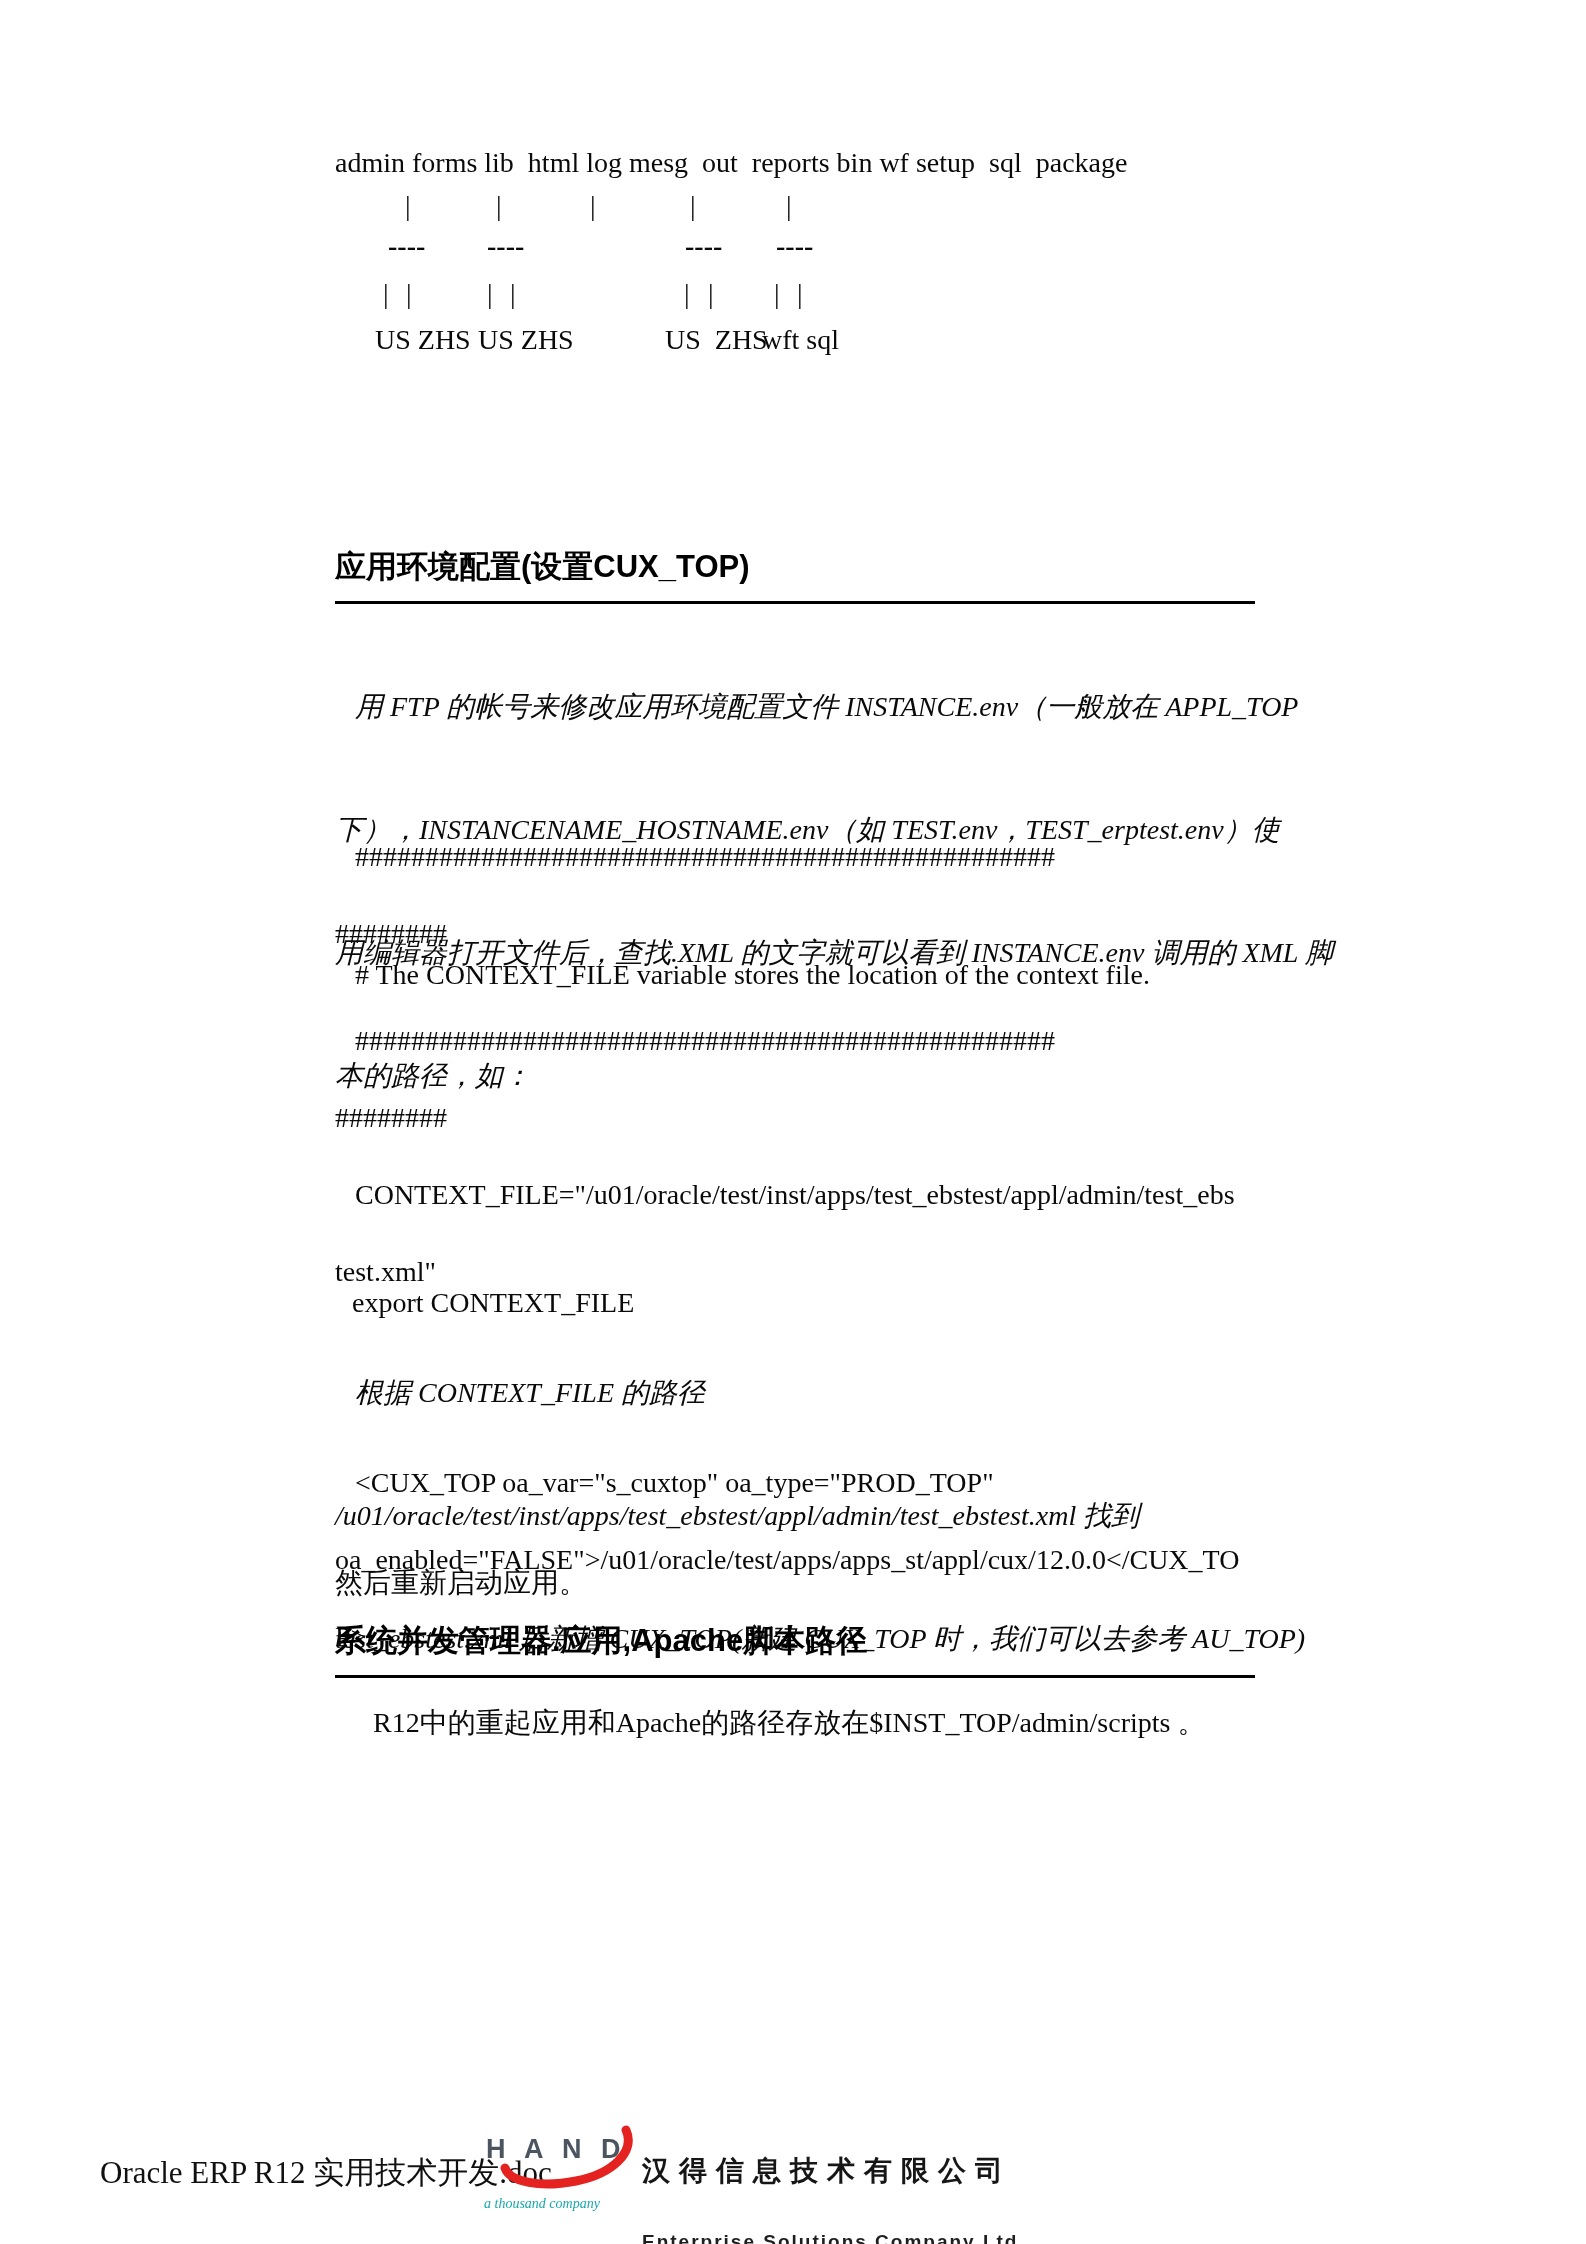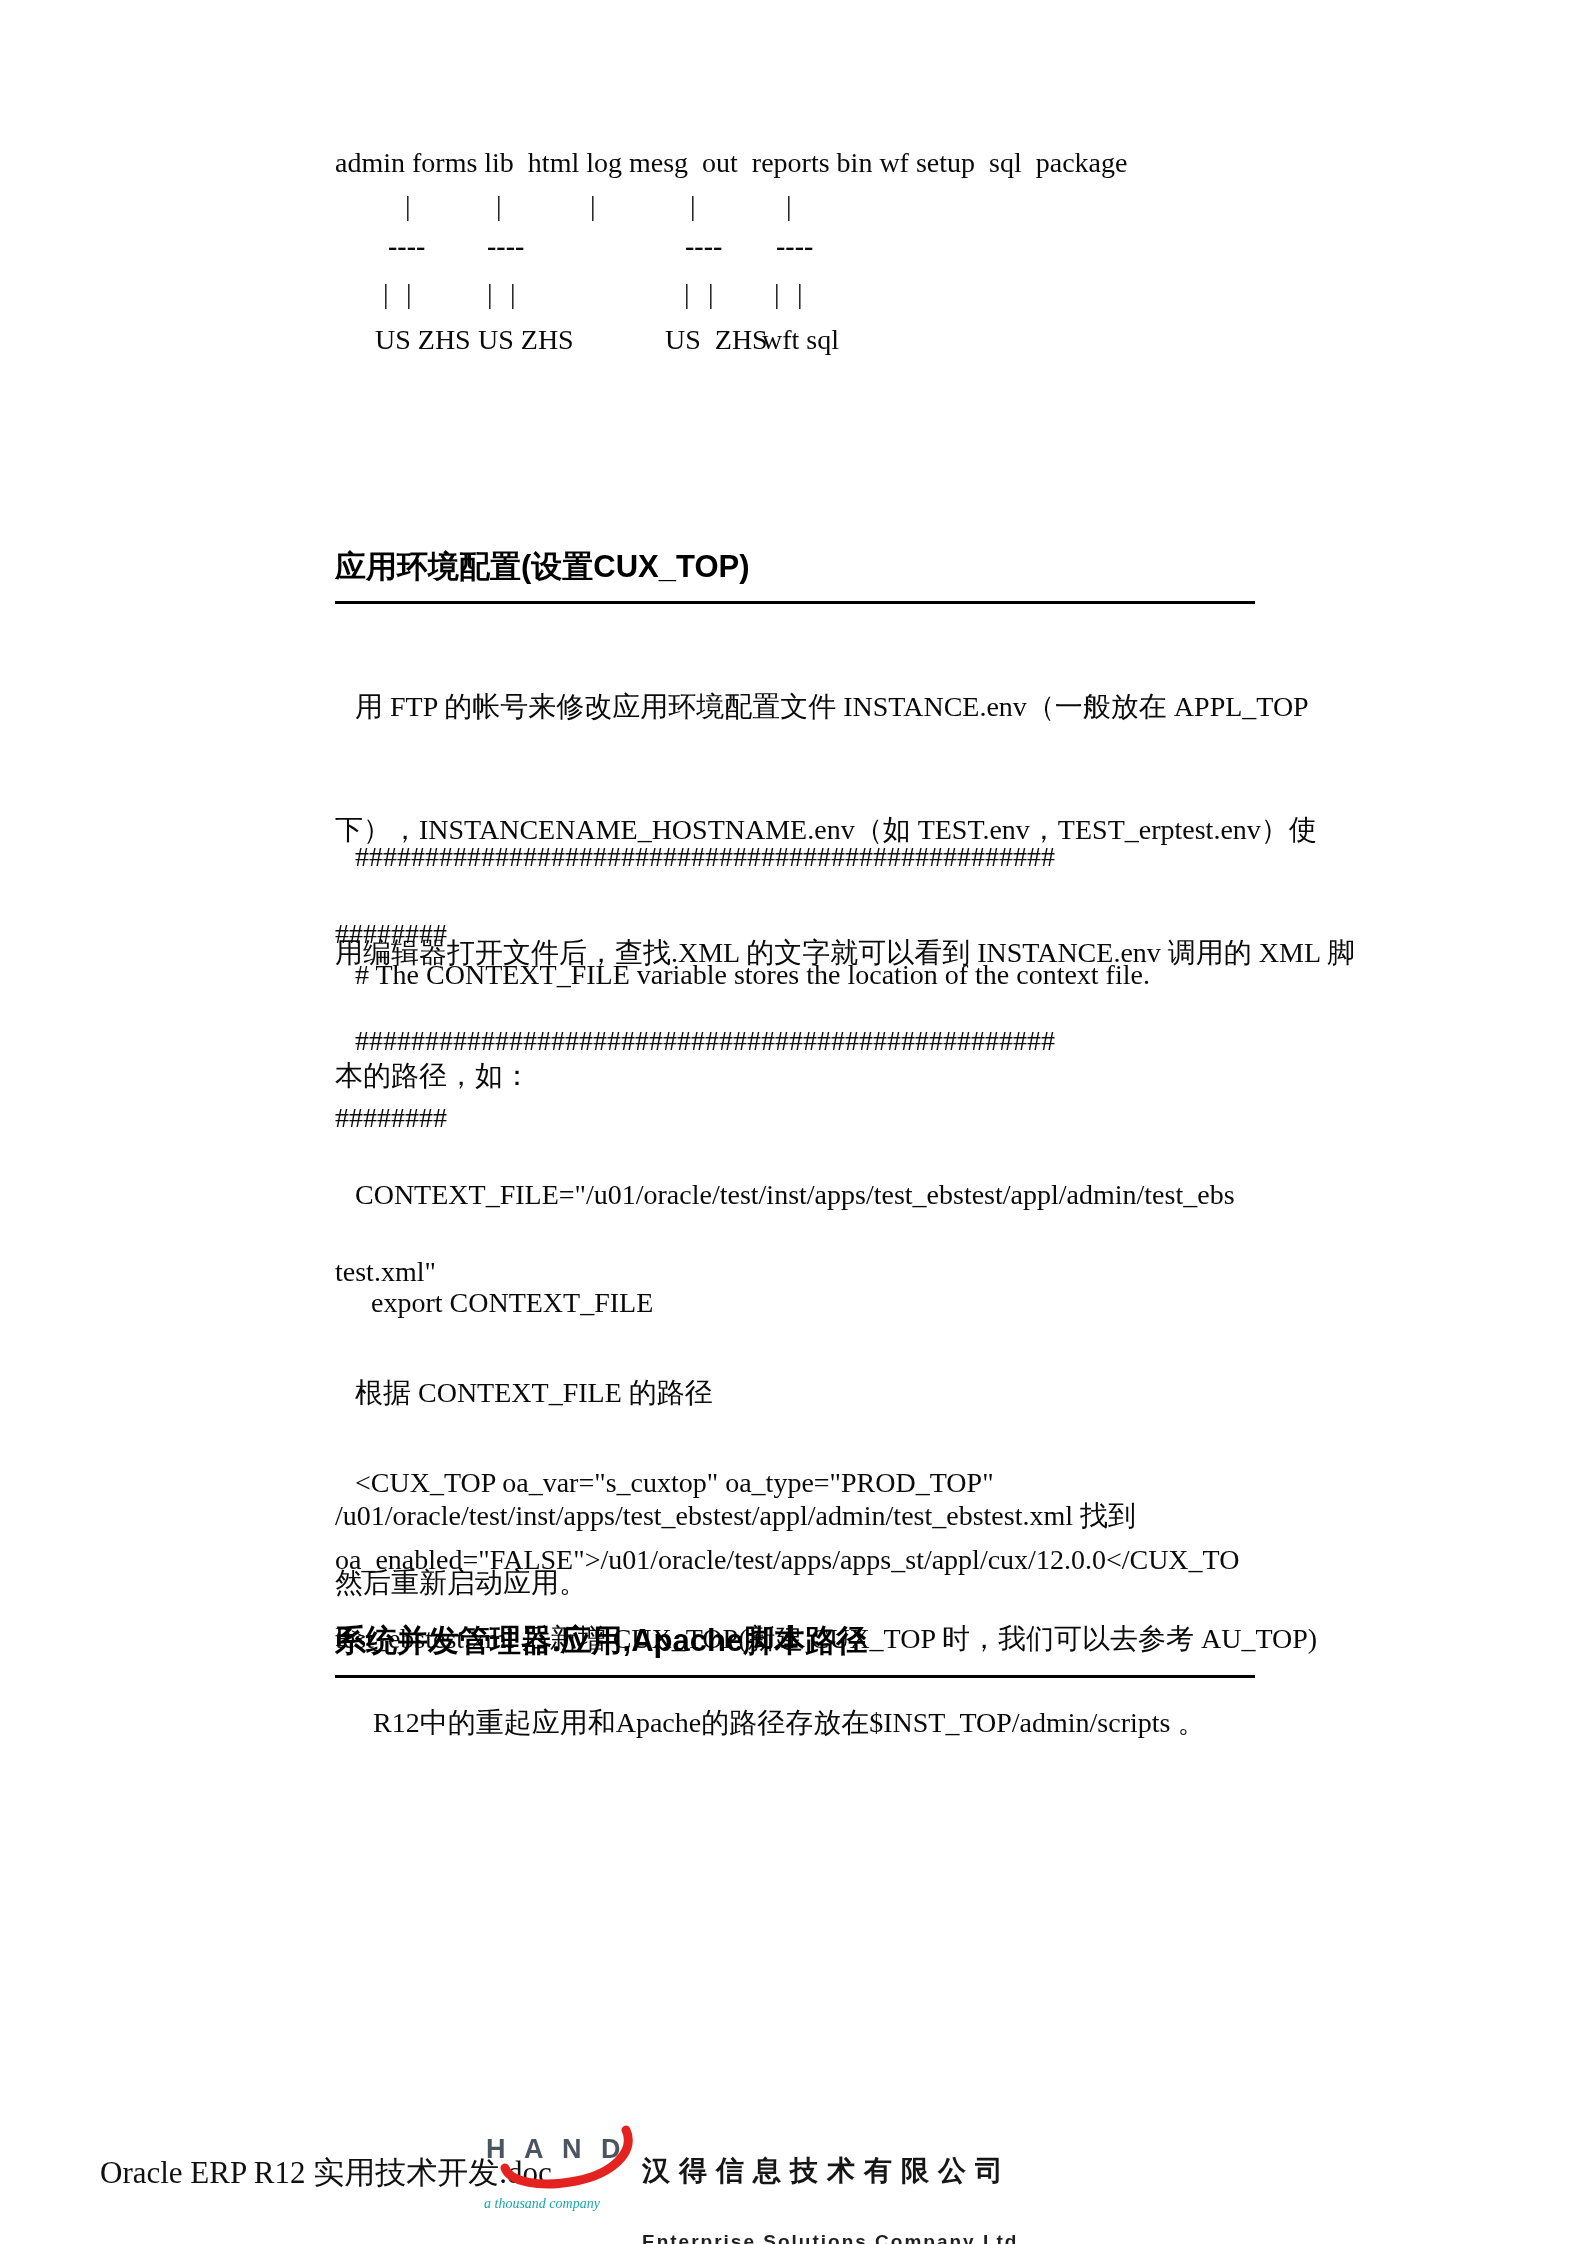--- a/index.html
+++ b/index.html
@@ -21,21 +21,21 @@
     font-family:"Liberation Sans", sans-serif;
     font-weight:bold;
     font-size:31px;
     line-height:37px;
     color:#000;
     width:920px;
     padding-bottom:16px;
     border-bottom:3px solid #000;
     white-space:pre;
   }
-  .para div{white-space:pre;}
+  .para div{white-space:pre;font-style:italic;}
   .footer-doc{font-size:31px;color:#101010;}
   .company-cn{
     font-family:"Liberation Sans", sans-serif;
     font-weight:bold;font-size:28px;letter-spacing:9px;
     color:#161616;white-space:pre;
   }
   .company-en{
     font-family:"Liberation Sans", sans-serif;
     font-weight:bold;font-size:19px;letter-spacing:2px;
     color:#1f1f1f;margin-top:5px;white-space:pre;
@@ -96,21 +96,21 @@
   <div class="abs codeblock" style="left:335px;top:984px">
     <div class="indent20">##################################################</div>
     <div>########</div>
   </div>
 
   <div class="abs codeblock" style="left:335px;top:1138px">
     <div class="indent20">CONTEXT_FILE="/u01/oracle/test/inst/apps/test_ebstest/appl/admin/test_ebs</div>
     <div>test.xml"</div>
   </div>
 
-  <div class="abs codeblock" style="left:351px;top:1246px">
+  <div class="abs codeblock" style="left:332px;top:1246px">
     <div class="indent20">export CONTEXT_FILE</div>
   </div>
 
   <div class="abs para body28" style="left:335px;top:1290px">
     <div class="indent20">根据 CONTEXT_FILE 的路径</div>
     <div>/u01/oracle/test/inst/apps/test_ebstest/appl/admin/test_ebstest.xml 找到</div>
     <div>test_ebstest.xml 后新增 CUX_TOP(新建 CUX_TOP 时，我们可以去参考 AU_TOP)</div>
   </div>
 
   <div class="abs codeblock" style="left:335px;top:1426px">

